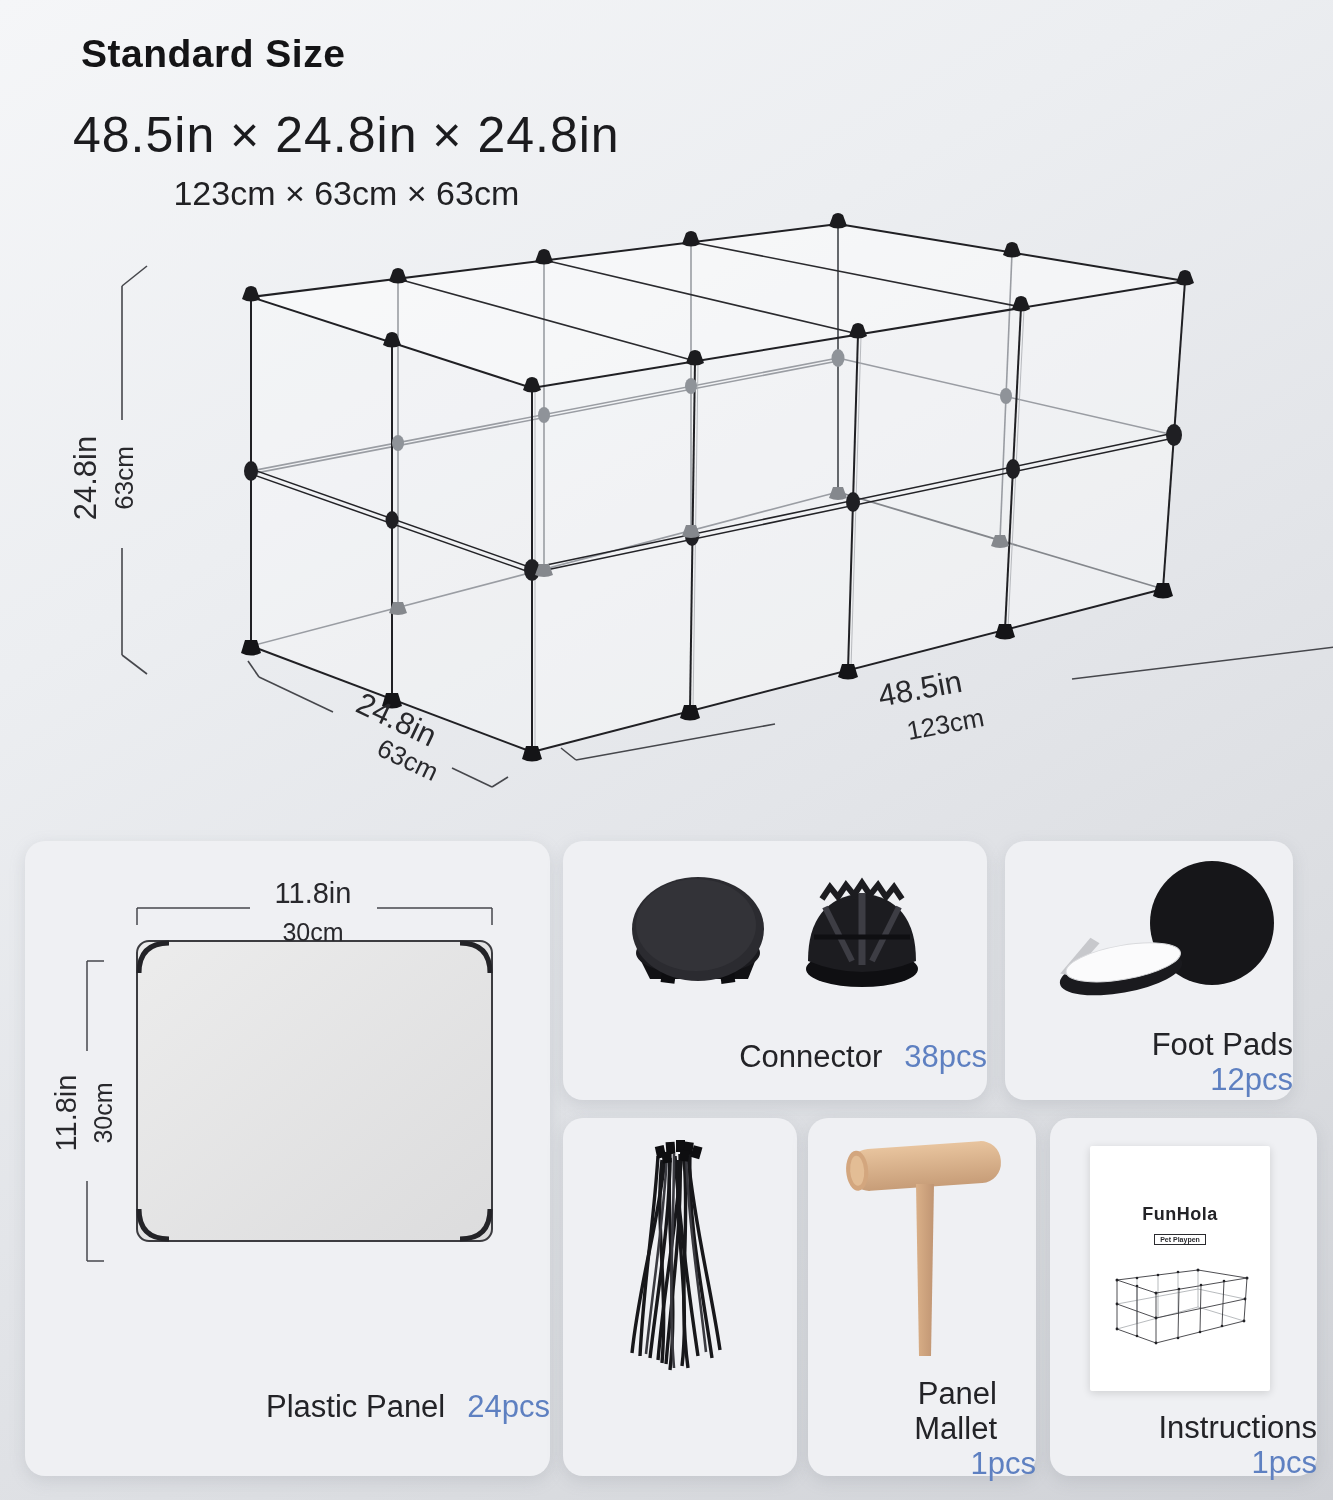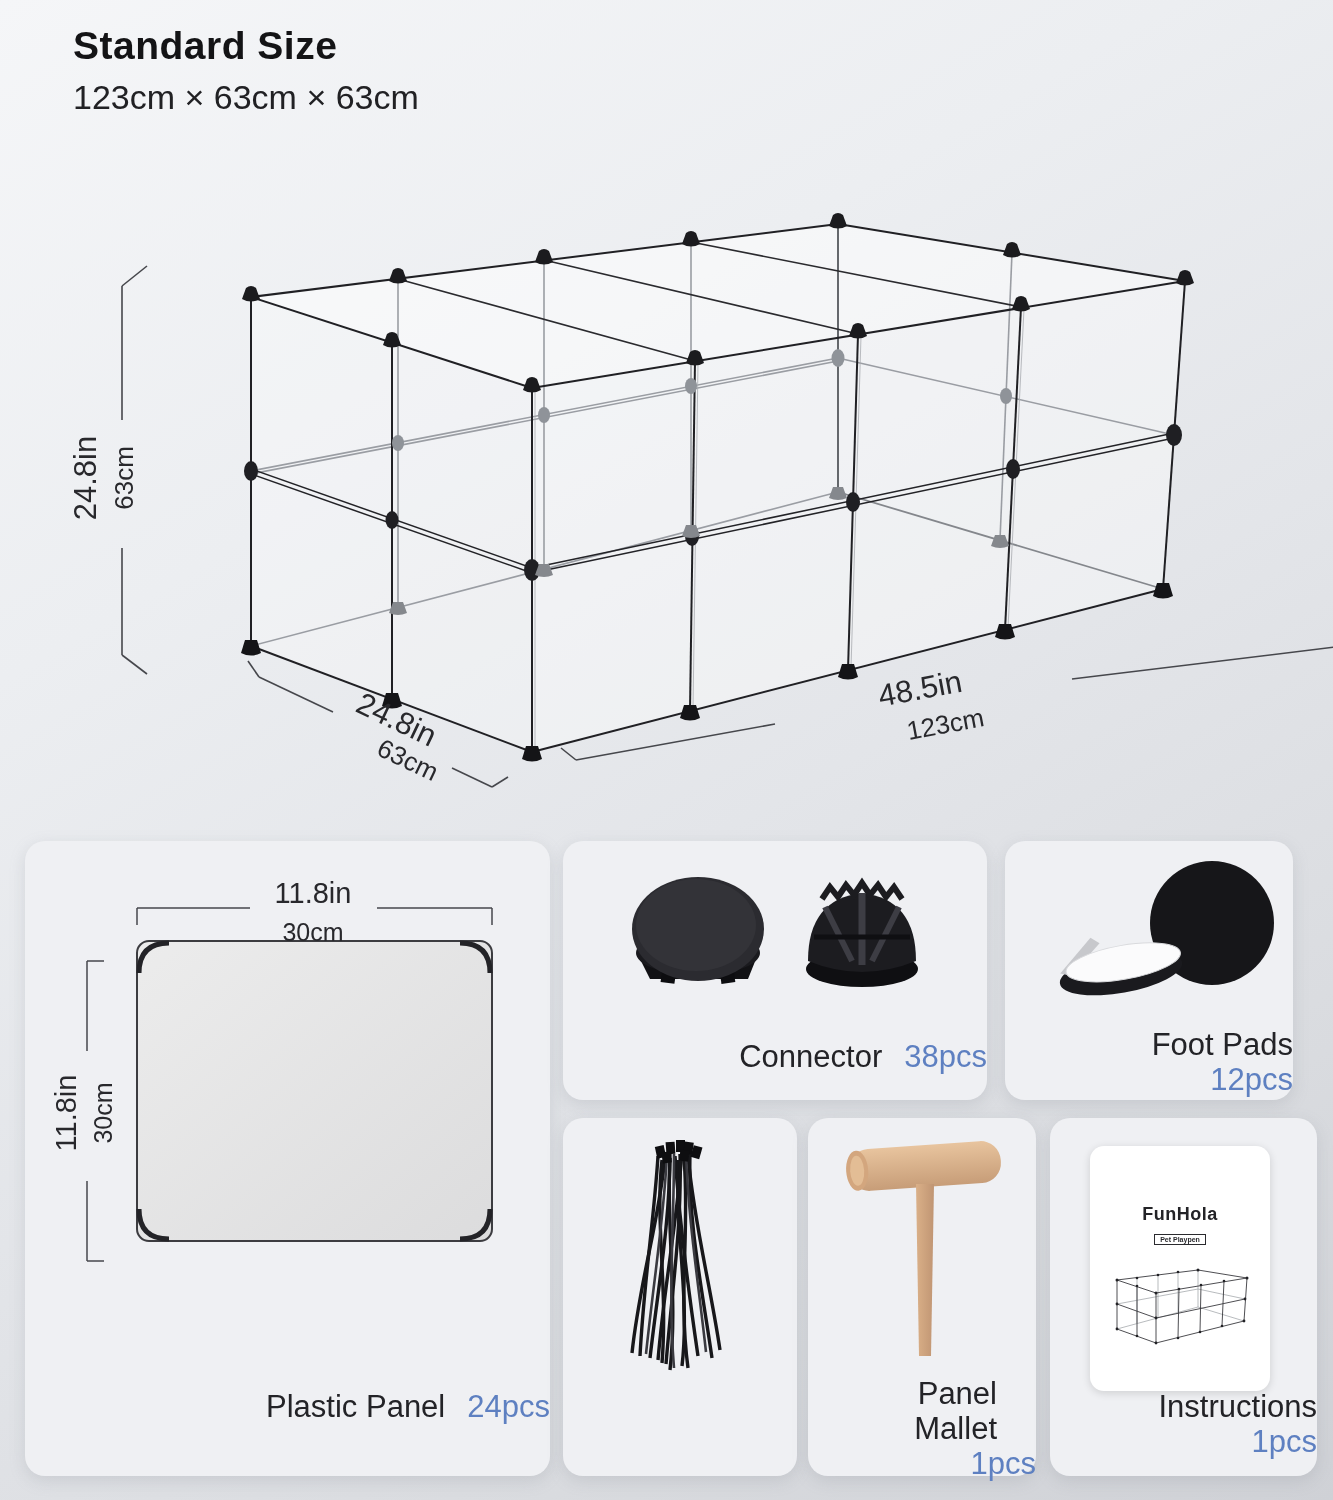--- a/index.html
+++ b/index.html
@@ -5,50 +5,51 @@
   html,body{margin:0;padding:0;}
   body{
     width:1333px;height:1500px;position:relative;overflow:hidden;
     font-family:"Liberation Sans", sans-serif;
     background:linear-gradient(150deg,#f5f6f8 0%,#eceef1 30%,#e3e5e9 55%,#d9dbdf 80%,#cfd1d6 100%);
     color:#1d1d20;
   }
   .abs{position:absolute;}
   
   .hdr{position:absolute;left:73px;top:24px;}
-  .hdr h1{margin:0;font-size:39px;font-weight:bold;letter-spacing:.5px;color:#141416;}
+  .hdr h1{margin:8px;font-size:39px;font-weight:bold;letter-spacing:.5px;color:#141416;}
   .size-in{margin-top:30px;font-size:50px;font-weight:500;letter-spacing:1px;color:#1b1b1e;}
   .size-cm{margin-top:10px;font-size:34px;font-weight:400;color:#212124;text-align:center;}
   
   .card{
     position:absolute;background:#eff0f3;border-radius:20px;
     box-shadow:0 5px 16px rgba(130,135,145,.22);
     padding-left:7px;
   }
   .card-label{
     position:absolute;left:0;right:0;text-align:right;
     font-size:31px;color:#232327;line-height:35px;
   }
   .qty{color:#5e80c1;}
   .inline-gap{display:inline-block;width:22px;}
   svg text{font-family:"Liberation Sans",sans-serif;}
   .dimtxt{fill:#28282c;}
   .booklet{
     position:absolute;left:40px;top:28px;width:180px;height:245px;background:#ffffff;
-    border-radius:14px;box-shadow:0 2px 8px rgba(0,0,0,.14);text-align:center;
+    border-radius:2px;box-shadow:0 2px 8px rgba(0,0,0,.14);text-align:center;
   }
   .booklet .brand{display:block;margin-top:58px;font-size:18px;font-weight:bold;letter-spacing:.5px;color:#232327;}
   .booklet .badge{display:inline-block;margin-top:9px;font-size:7px;font-weight:bold;border:1px solid #2a2a2e;padding:1px 5px;color:#2a2a2e;}
   .booklet svg{display:block;margin:22px auto 0 auto;}
 </style>
 </head>
 <body>
 
 <div class="hdr">
   <h1>Standard Size</h1>
+  <div class="size-in">48.5in × 24.8in × 24.8in</div>
   <div class="size-cm">123cm × 63cm × 63cm</div>
 </div>
 
 <svg class="abs" style="left:0;top:195px" width="1333" height="620" viewBox="0 195 1333 620">
   <defs>
     <g id="cap">
         <path d="M -9 2 L -5 -9 Q 0 -13 5 -9 L 9 2 Q 0 7 -9 2 Z" fill="#1b1b1e"></path>
       </g>
     <g id="foot">
         <path d="M -10 7 L -6 -6 L 6 -6 L 10 7 Q 0 12 -10 7 Z" fill="#141417"></path>
@@ -376,17 +377,17 @@
         <circle cx="7" cy="61" r="1.4"></circle>
           <circle cx="27" cy="68" r="1.3"></circle>
           <circle cx="46" cy="75" r="1.4"></circle>
         <circle cx="68" cy="70" r="1.3"></circle>
           <circle cx="90" cy="64" r="1.3"></circle>
           <circle cx="112" cy="58" r="1.3"></circle>
         <circle cx="134" cy="53" r="1.4"></circle>
       </g>
     </svg>
   </div>
-  <div class="card-label" style="top:271px">
+  <div class="card-label" style="top:292px">
     <div>Instructions</div>
     <div class="qty">1pcs</div>
   </div>
 </div>
 
 </body></html>

